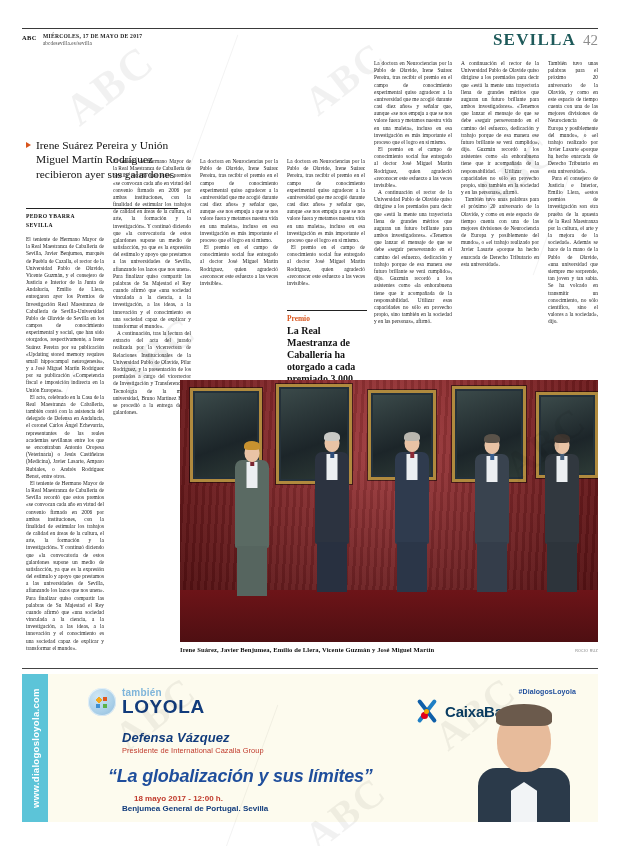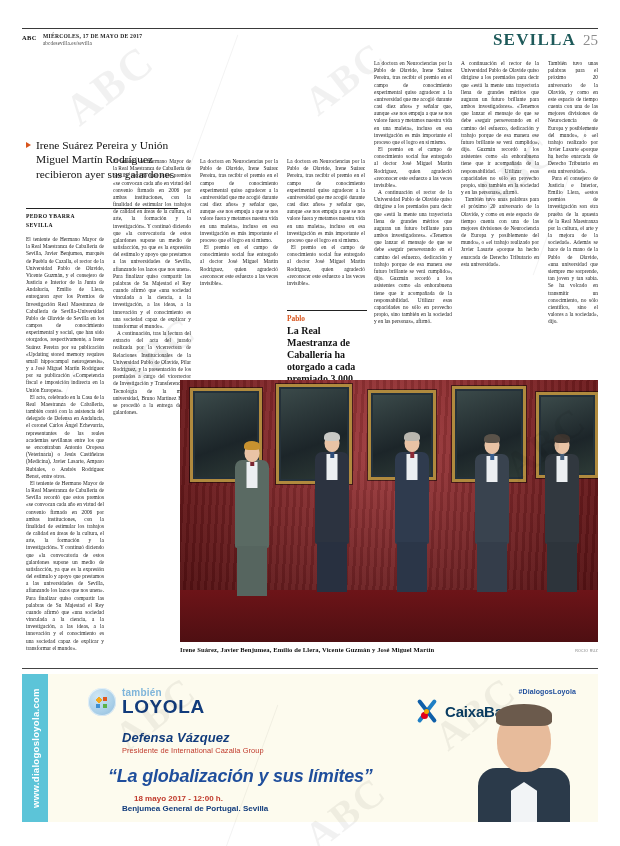--- a/index.html
+++ b/index.html
@@ -176,21 +176,21 @@
   <div class="mast-rule"></div>
   <div class="mast-left">
     <div class="abc-logo">ABC</div>
     <div class="mast-dateblock">
       <div class="mast-date">MIÉRCOLES, 17 DE MAYO DE 2017</div>
       <div class="mast-url">abcdesevilla.es/sevilla</div>
     </div>
   </div>
   <div class="mast-right">
     <div class="mast-section">SEVILLA</div>
-    <div class="mast-page">25</div>
+    <div class="mast-page">42</div>
   </div>
 
 
   <div class="subhead-wrap">
     <span class="bullet-tri"></span>
     <div class="subhead">Irene Suárez Pereira y Unión Miguel Martín Rodríguez recibieron ayer sus galardones</div>
   </div>
 
   <div class="byline-rule"></div>
   <div class="byline">
@@ -230,21 +230,21 @@
     <p>También tuvo unas palabras para el próximo 20 aniversario de la Olavide, y como en este espacio de tiempo cuenta con una de las mejores divisiones de Neurociencia de Europa y posiblemente del mundo», o «el trabajo realizado por Javier Lasarte «porque ha hecho enarcada de Derecho Tributario en esta universidad».</p>
   </div>
 
   <div class="col c7">
     <p class="first">También tuvo unas palabras para el próximo 20 aniversario de la Olavide, y como en este espacio de tiempo cuenta con una de las mejores divisiones de Neurociencia de Europa y posiblemente del mundo», o «el trabajo realizado por Javier Lasarte «porque ha hecho enarcada de Derecho Tributario en esta universidad».</p>
     <p>Para el consejero de Justicia e Interior, Emilio Llera, «estos premios de investigación son otra prueba de la apuesta de la Real Maestranza por la cultura, el arte y la mejora de la sociedad». Además se hace de la mano de la Pablo de Olavide, «una universidad que siempre me sorprende, tan joven y tan sabia. Se ha volcado en transmitir un conocimiento, no sólo científico, sino el valores a la sociedad», dijo.</p>
   </div>
 
   <div class="premio-rule"></div>
   <div class="premio">
-    <div class="premio-label">Pablo</div>
+    <div class="premio-label">Premio</div>
     <div class="premio-text">La Real Maestranza de Caballería ha otorgado a cada premiado 3.000 euros y diploma de la institución</div>
   </div>
 
   <div class="photo">
     <div class="ph-wall"></div>
     <div class="ph-frame" style="left:10px;top:8px;width:66px;height:88px;"></div>
     <div class="ph-frame" style="left:96px;top:4px;width:70px;height:94px;"></div>
     <div class="ph-frame" style="left:188px;top:10px;width:62px;height:84px;"></div>
     <div class="ph-frame" style="left:272px;top:6px;width:68px;height:90px;"></div>
     <div class="ph-frame" style="left:356px;top:12px;width:56px;height:80px;"></div>

